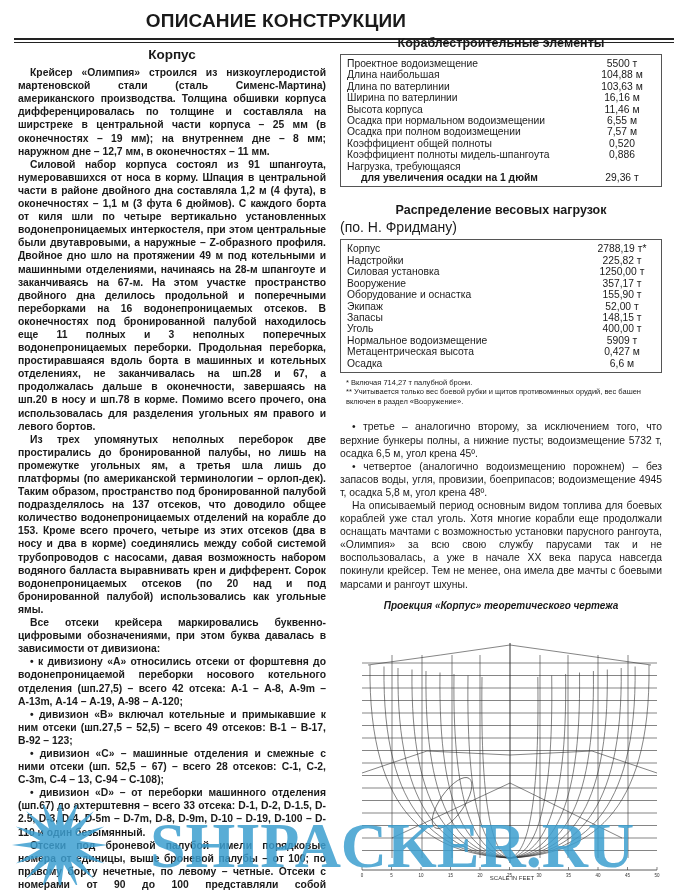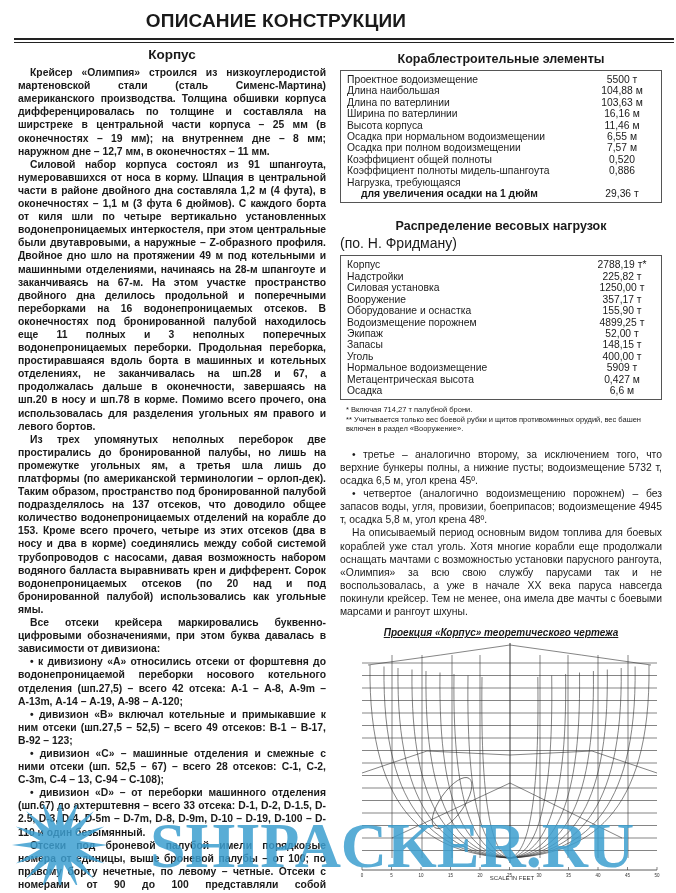--- a/index.html
+++ b/index.html
@@ -6,31 +6,31 @@
   body{width:676px;height:893px;position:relative;overflow:hidden;
        font-family:"Liberation Sans",sans-serif;color:#1a1a1a;}
   .page-title{position:absolute;top:10px;left:0;width:552px;text-align:center;
        font-weight:bold;font-size:19px;letter-spacing:0.2px;}
   .rule{position:absolute;left:14px;width:660px;background:#222;}
   .rule.r1{top:38px;height:2px;}
   .rule.r2{top:42px;height:1px;}
   .col-left{position:absolute;left:18px;top:46px;width:308px;font-size:10.35px;line-height:13.1px;text-align:justify;}
   .col-left h2{font-size:13.5px;text-align:center;margin:2px 0 5px 0;font-weight:bold;}
   .col-left p{margin:0;text-indent:12px;font-weight:bold;}
-  .col-right{position:absolute;left:340px;top:46px;width:322px;}
+  .col-right{position:absolute;left:340px;top:30px;width:322px;}
   .tbl-title{font-weight:bold;font-size:12.5px;text-align:center;margin:6px 0 4px 0;}
   .tbl-sub{font-size:14px;text-align:left;margin:-2px 0 4px 0;}
   .data-box{border:1px solid #555;padding:3px 8px 3px 6px;font-size:10.3px;line-height:11.4px;}
   .data-row{display:flex;justify-content:space-between;}
   .data-row .v{width:62px;text-align:center;}
   .data-row .k.indent{padding-left:14px;font-weight:bold;}
   .footnotes{font-size:7.5px;line-height:9.5px;margin:5px 0 0 6px;}
   .rtext{font-size:10.35px;line-height:13.1px;text-align:justify;margin-top:14px;}
   .rtext p{margin:0;text-indent:12px;}
-  .drawing-caption{font-size:10px;font-weight:bold;font-style:italic;text-align:center;margin-top:9px;text-decoration:underline;}
+  .drawing-caption{font-size:10px;font-weight:bold;font-style:italic;text-align:center;margin-top:9px;}
   .hull{position:absolute;left:352px;top:633px;width:320px;height:250px;}
   .watermark{position:absolute;left:0;top:805px;width:676px;height:80px;pointer-events:none;}
 </style>
 </head>
 <body>
 
 <div class="page-title">ОПИСАНИЕ КОНСТРУКЦИИ</div>
 <div class="rule r1"></div>
 <div class="rule r2"></div>
 
@@ -114,24 +114,20 @@
         <span class="k">Силовая установка</span>
         <span class="v">1250,00 т</span>
       </div>
       <div class="data-row">
         <span class="k">Вооружение</span>
         <span class="v">357,17 т</span>
       </div>
       <div class="data-row">
         <span class="k">Оборудование и оснастка</span>
         <span class="v">155,90 т</span>
-      </div>
-      <div class="data-row">
-        <span class="k">Водоизмещение порожнем</span>
-        <span class="v">4899,25 т</span>
       </div>
       <div class="data-row">
         <span class="k">Экипаж</span>
         <span class="v">52,00 т</span>
       </div>
       <div class="data-row">
         <span class="k">Запасы</span>
         <span class="v">148,15 т</span>
       </div>
       <div class="data-row">

